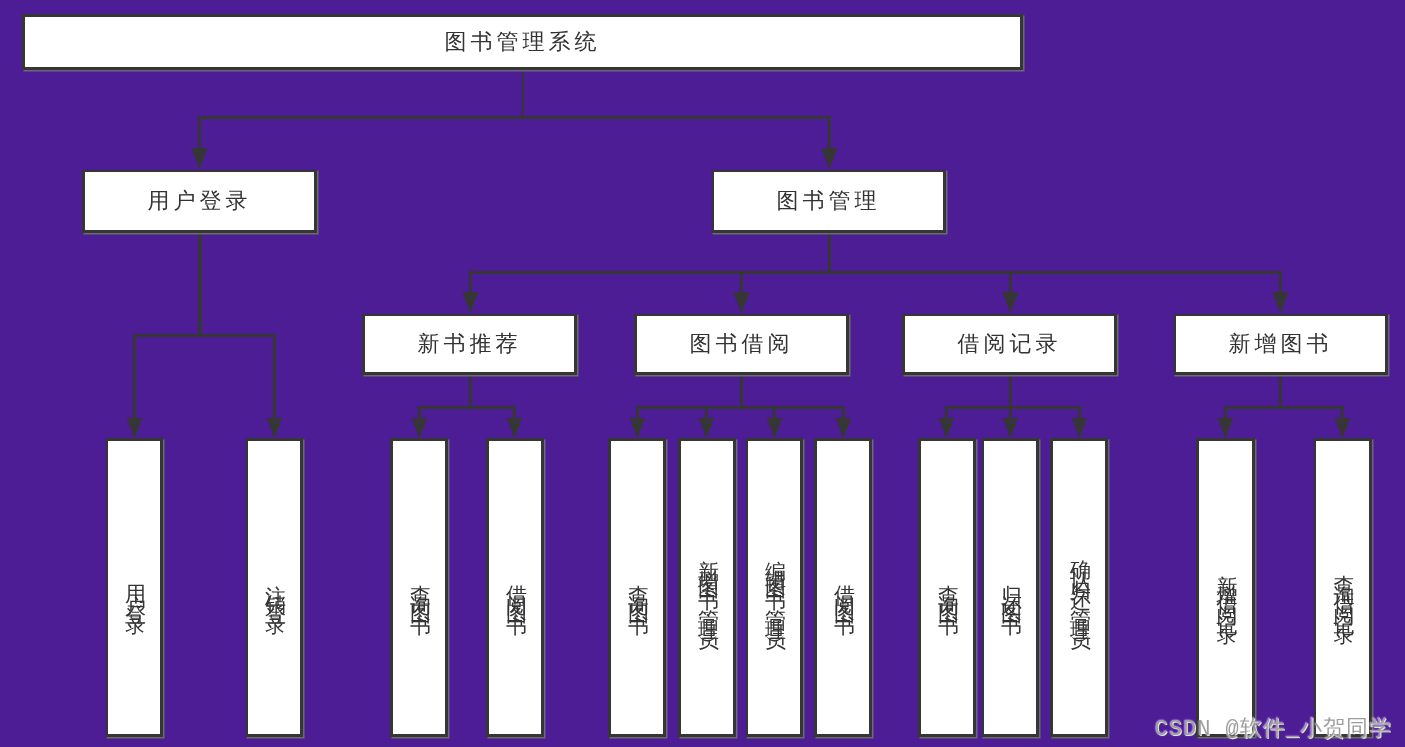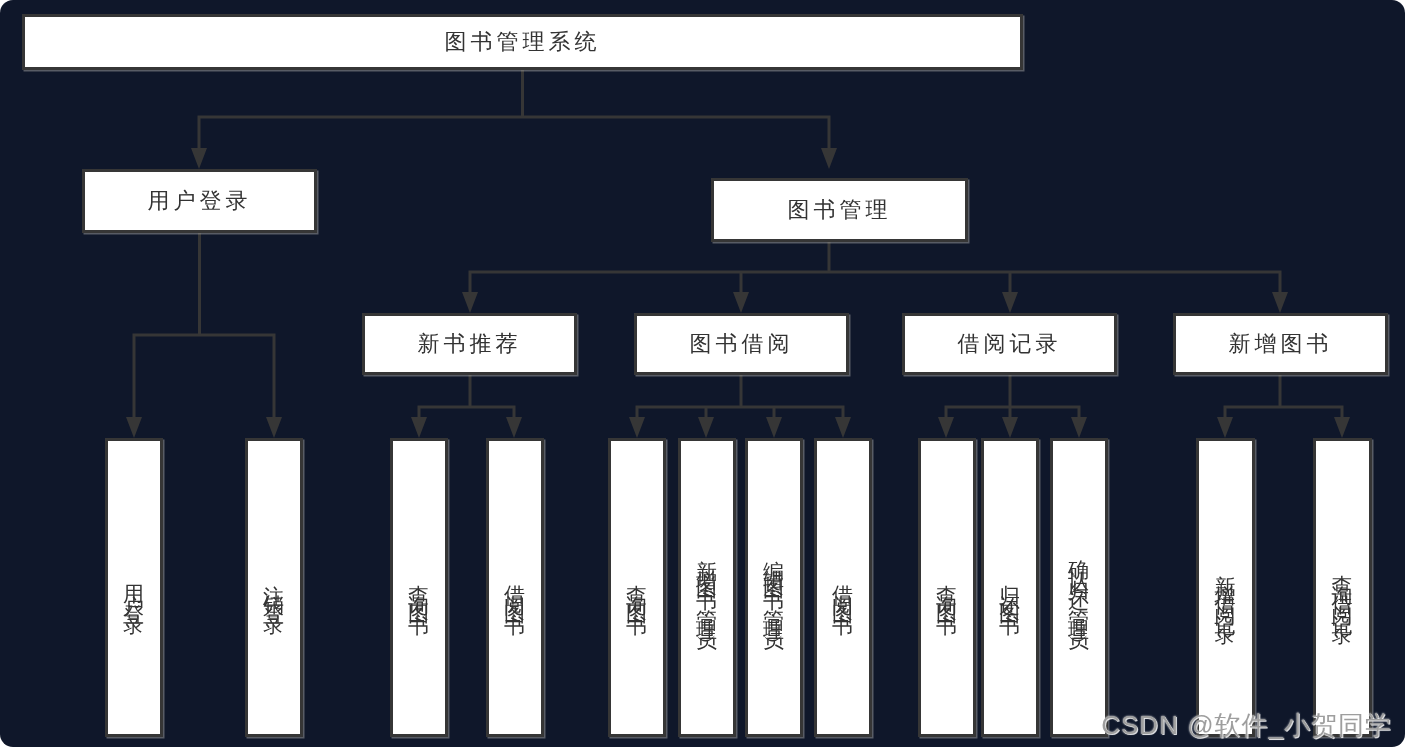--- a/index.html
+++ b/index.html
@@ -1,23 +1,22 @@
 <!DOCTYPE html>
 <html><head>
 <meta charset="utf-8">
 <style>
   html, body { margin: 0; padding: 0; background: #ffffff; }
   .canvas {
     position: relative;
     width: 1405px;
     height: 747px;
-    background: #0f172a;
-    font-family: Liberation Sans, sans-serif;
+    background: #4c1d95;
+    font-family: Liberation Mono, monospace;
     overflow: hidden;
-    border-radius: 13px;
   }
   .connector-layer {
     position: absolute;
     left: 0; top: 0;
     width: 1405px; height: 747px;
     z-index: 1;
   }
   .node {
     position: absolute;
     box-sizing: border-box;
@@ -42,21 +41,21 @@
   .v-label {
     font-size: 21px;
     letter-spacing: 10px;
     line-height: 1;
     white-space: nowrap;
   }
   .watermark {
     position: absolute;
     right: 13px;
     bottom: 4px;
-    font-size: 26px;
+    font-size: 22px;
     letter-spacing: 1px;
     color: #9e9e9e;
     z-index: 5;
     text-shadow: 0 0 2px #ffffff, 1px 1px 0 rgba(255,255,255,0.8);
     white-space: nowrap;
   }
 </style>
 </head>
 <body>
 
@@ -91,21 +90,21 @@
       M1217 417 h16 l-8 21 z  M1334 417 h16 l-8 21 z"></path>
   </svg>
 
   <div class="node" style="left:22px;top:14px;width:1001px;height:56px">
     <span class="h-label">图书管理系统</span>
   </div>
 
   <div class="node" style="left:82px;top:169px;width:235px;height:64px">
     <span class="h-label">用户登录</span>
   </div>
-  <div class="node" style="left:711px;top:178px;width:257px;height:64px">
+  <div class="node" style="left:711px;top:169px;width:235px;height:64px">
     <span class="h-label">图书管理</span>
   </div>
 
   <div class="node" style="left:362px;top:313px;width:215px;height:62px">
     <span class="h-label">新书推荐</span>
   </div>
   <div class="node" style="left:634px;top:313px;width:215px;height:62px">
     <span class="h-label">图书借阅</span>
   </div>
   <div class="node" style="left:902px;top:313px;width:215px;height:62px">

